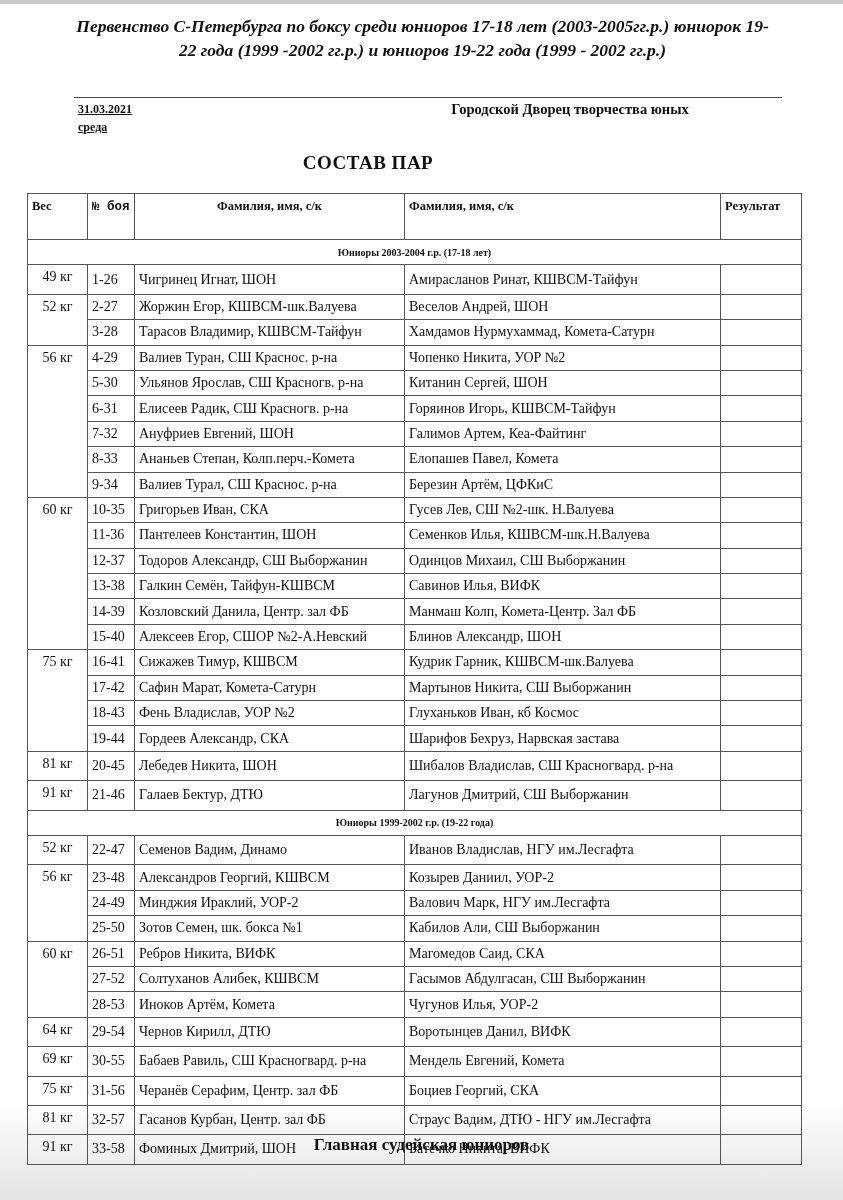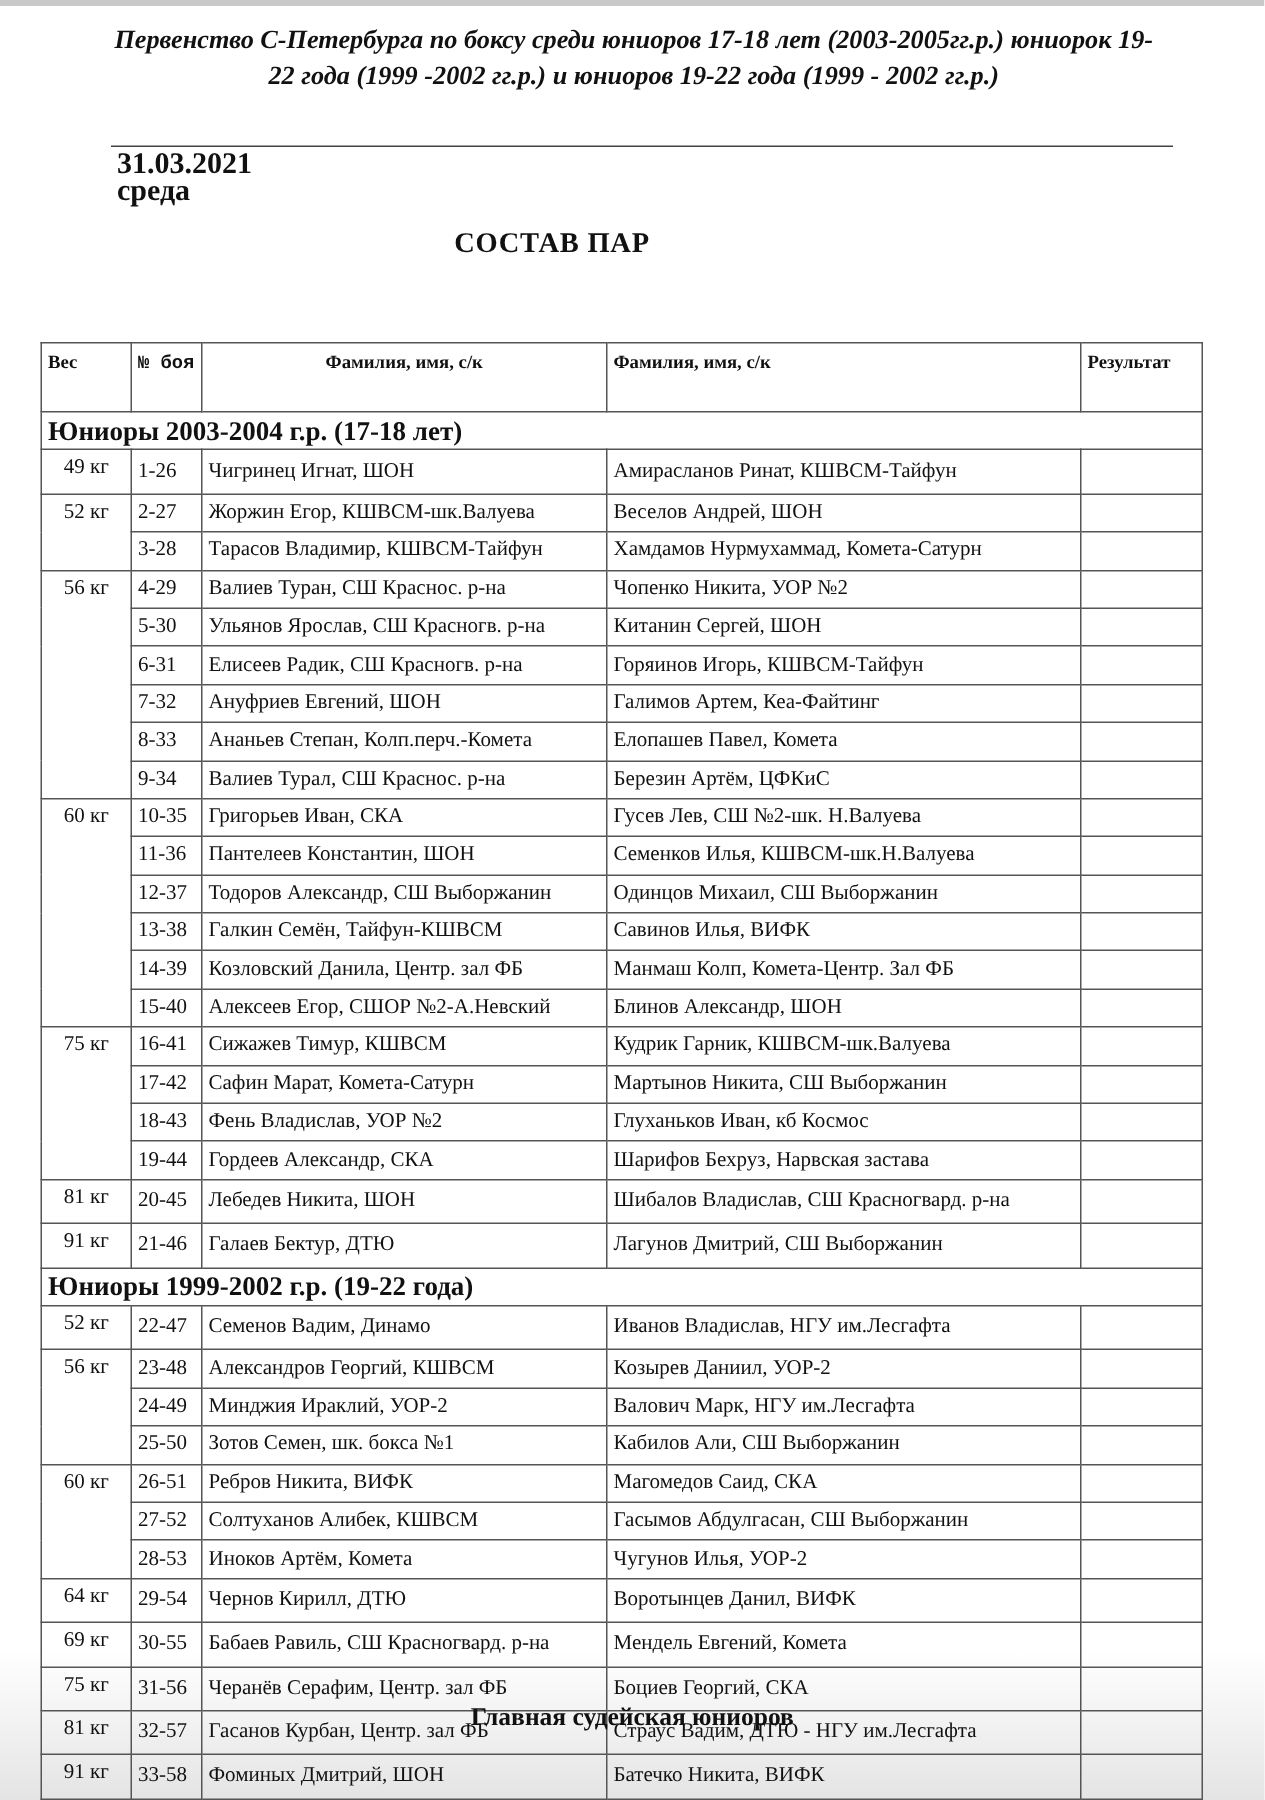--- a/index.html
+++ b/index.html
@@ -15,36 +15,35 @@
     background: #c9c9c9;
   }
   .doc-title {
     position: absolute; left: 70px; top: 14px; width: 705px;
     text-align: center; font-weight: bold; font-size: 17.5px; line-height: 24px; font-style: italic;
   }
   .rule {
     position: absolute; left: 74px; top: 97px; width: 708px; height: 1px; background: #444;
   }
   .date-block {
-    position: absolute; left: 78px; top: 100px; font-weight: bold; font-size: 20px; line-height: 18px;
+    position: absolute; left: 78px; top: 100px; font-weight: bold; font-size: 12px; line-height: 18px; text-decoration: underline;
   }
   .venue-block {
     position: absolute; left: 410px; top: 100px; width: 320px; text-align: center;
     font-weight: bold; font-size: 14.5px; line-height: 18px;
   }
   .section-heading {
     position: absolute; left: 0; top: 152px; width: 736px; text-align: center;
     font-weight: bold; font-size: 19px; letter-spacing: 0.5px;
   }
   table.pairs {
     position: absolute; left: 27px; top: 193px;
     border-collapse: collapse; table-layout: fixed;
     width: 660px;
     font-size: 14px;
-    margin-top: 35px;
   }
   table.pairs col.c-weight { width: 60px; }
   table.pairs col.c-num { width: 47px; }
   table.pairs col.c-red { width: 270px; }
   table.pairs col.c-blue { width: 316px; }
   table.pairs col.c-res { width: 81px; }
   table.pairs th, table.pairs td {
     border: 1px solid #555;
     padding: 0 4px;
     height: 24.4px;
@@ -52,41 +51,42 @@
     white-space: nowrap; overflow: hidden;
   }
   table.pairs th {
     font-weight: bold; font-size: 12.5px; height: 40px; vertical-align: top; padding-top: 5px;
     text-align: left;
   }
   table.pairs th.center { text-align: center; }
   table.pairs td.weight { text-align: center; vertical-align: top; padding-top: 4px; }
   table.pairs td.num { text-align: right; padding-right: 18px; }
   table.pairs td.group {
-    font-weight: bold; font-size: 18px; font-family: Liberation Serif, serif;
+    text-align: center; font-weight: bold; font-size: 10px; font-family: Liberation Serif, serif;
   }
   .footer {
     position: absolute; left: 0; top: 1135px; width: 843px; text-align: center;
     font-weight: bold; font-size: 17px;
   }
 </style>
 </head>
 <body>
 
 <div class="top-bar"></div>
 
 <div class="doc-title">Первенство С-Петербурга по боксу среди юниоров 17-18 лет (2003-2005гг.р.)  юниорок  19-22 года (1999 -2002 гг.р.) и юниоров 19-22 года (1999 - 2002 гг.р.)</div>
 <div class="rule"></div>
 
 <div class="date-block">
   <div>31.03.2021</div>
   <div>среда</div>
 </div>
 
 <div class="venue-block">
+  <div>Городской Дворец творчества юных</div>
 </div>
 
 <div class="section-heading">СОСТАВ  ПАР</div>
 
 <table class="pairs">
   <colgroup>
     <col class="c-weight">
       <col class="c-num">
       <col class="c-red">
       <col class="c-blue">

